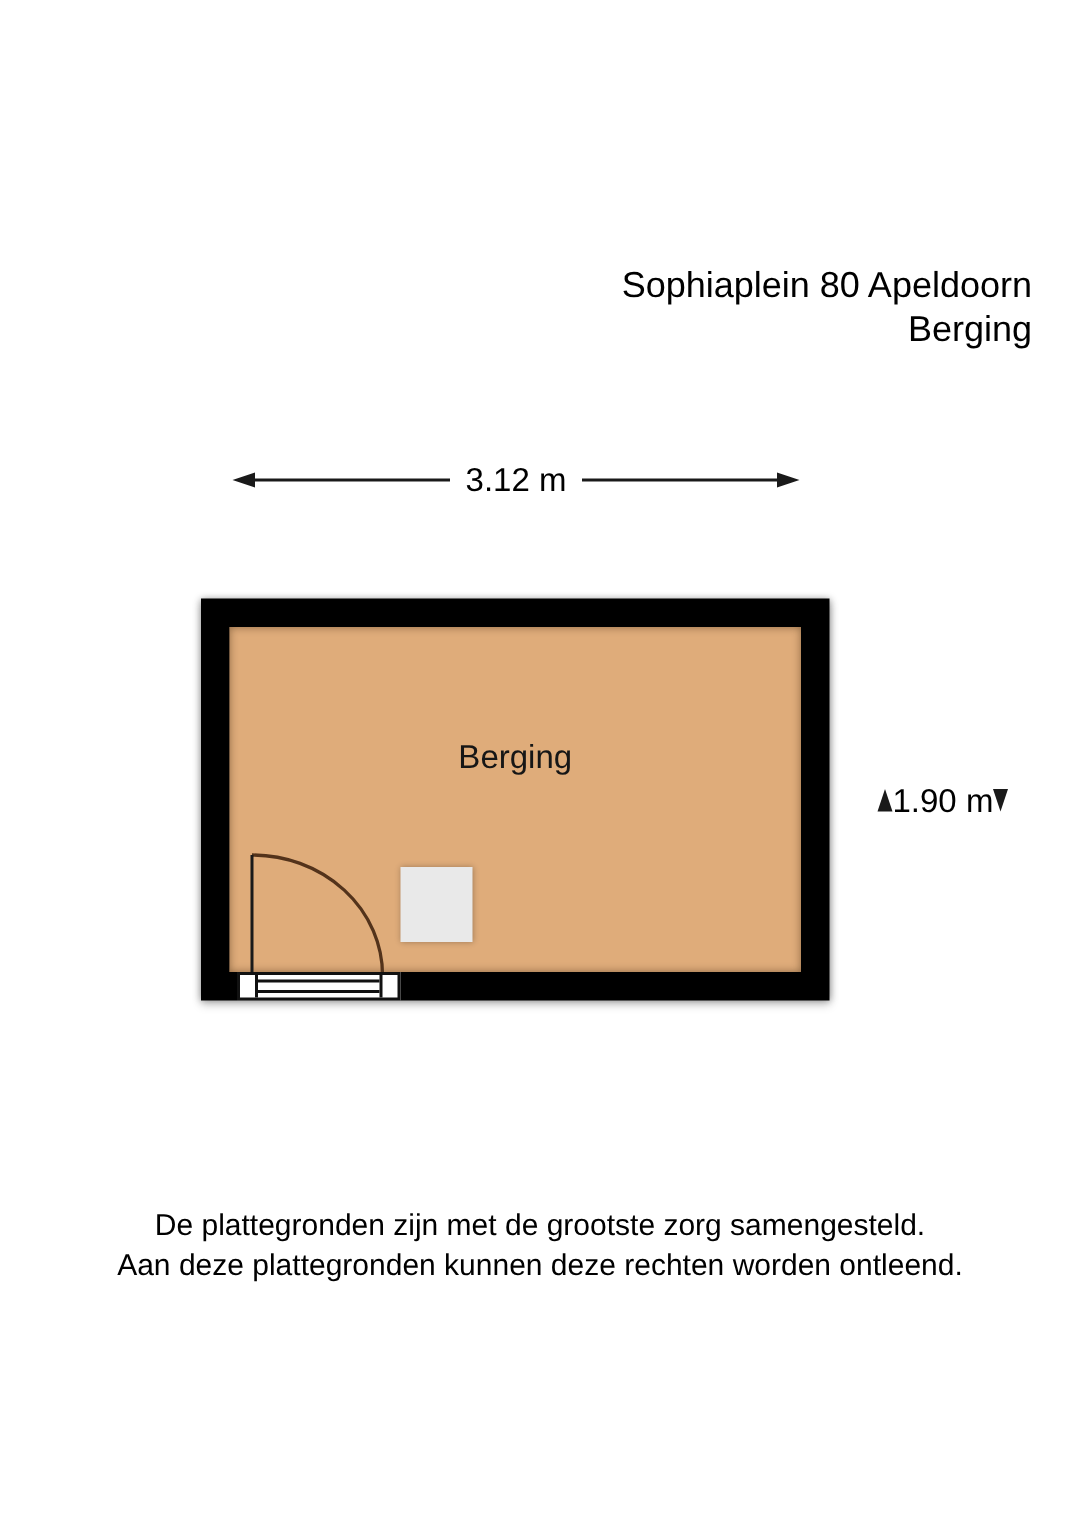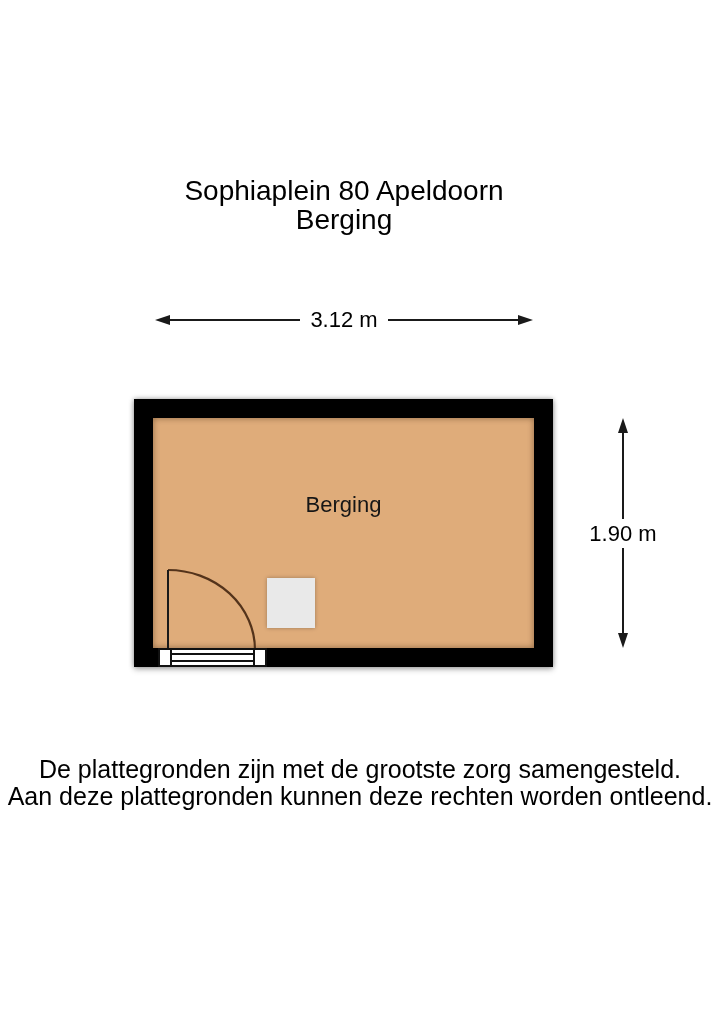--- a/index.html
+++ b/index.html
@@ -7,21 +7,21 @@
     --door-arc:#53331B; --line:#1A1A1A;
   }
   html,body{margin:0;padding:0}
   body{
     width:720px;height:1017px;background:#ffffff;position:relative;overflow:hidden;
     font-family:"Liberation Sans",sans-serif;color:#000;
   }
   .abs{position:absolute}
 
   
-  #title{left:0;top:176px;width:688px;text-align:center;font-size:28px;line-height:29px}
+  #title{left:0;top:176px;width:688px;text-align:right;font-size:24px;line-height:29px}
 
   
   #hdim{left:155px;top:309px;width:378px;height:22px;display:flex;align-items:center}
   .hline{flex:1;height:2px;background:var(--line)}
   .dim-lbl{padding:0 10px;font-size:22px;white-space:nowrap}
 
   
   .ah{width:0;height:0;flex:none}
   .ah.left {border-top:5px solid transparent;border-bottom:5px solid transparent;border-right:15px solid var(--line)}
   .ah.right{border-top:5px solid transparent;border-bottom:5px solid transparent;border-left:15px solid var(--line)}
@@ -44,26 +44,26 @@
   .cap.l{border-right:2px solid #111}
   .cap.r{border-left:2px solid #111}
   .stripes{flex:1;position:relative}
   .stripes::before,.stripes::after{content:"";position:absolute;left:0;right:0;height:2px;background:#111}
   .stripes::before{top:3px}
   .stripes::after{bottom:3px}
   #fixture{position:absolute;left:133px;top:179px;width:48px;height:50px;background:var(--fixture);
            box-shadow:0 0 4px rgba(0,0,0,.3)}
 
   
-  #vdim{left:585px;top:418px;width:76px;height:230px;display:flex;flex-direction:column;align-items:center}
+  #vdim{left:585px;top:418px;width:76px;height:230px;display:flex;flex-direction:row;align-items:center}
   .vline{width:2px;flex:1;background:var(--line)}
   #vdim .dim-lbl{padding:2px 0;line-height:25px}
 
   
-  #disclaimer{left:0;top:756px;width:720px;text-align:center;font-size:25px;line-height:27px}
+  #disclaimer{left:0;top:804px;width:720px;text-align:center;font-size:20px;line-height:27px}
 </style>
 </head>
 <body>
 
 <div class="abs" id="title">
   <div>Sophiaplein 80 Apeldoorn</div>
   <div>Berging</div>
 </div>
 
 <div class="abs" id="hdim">

